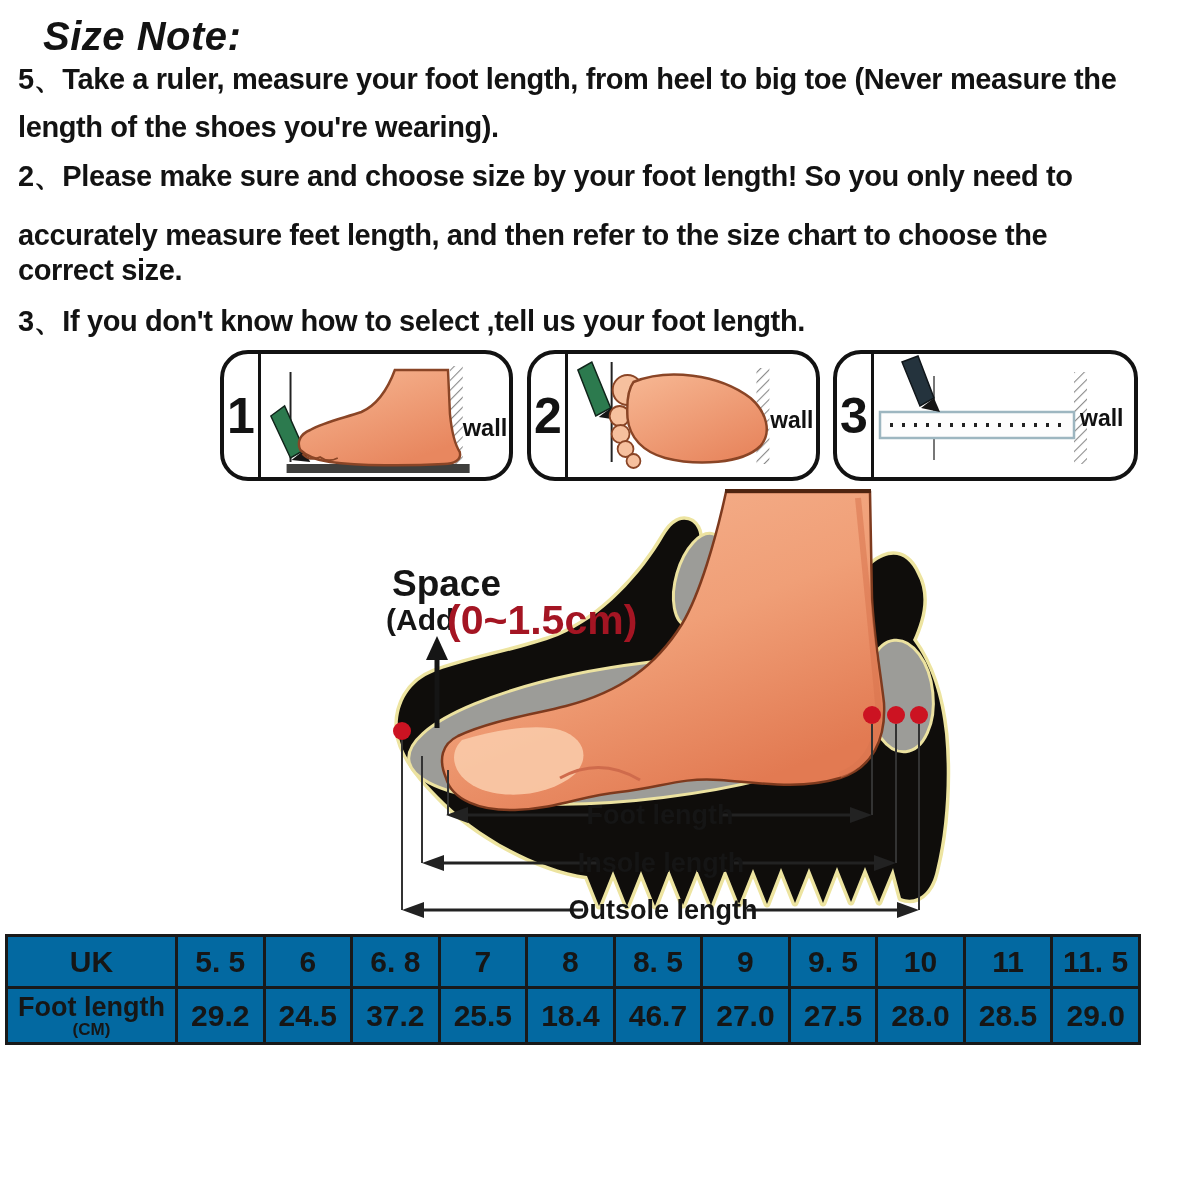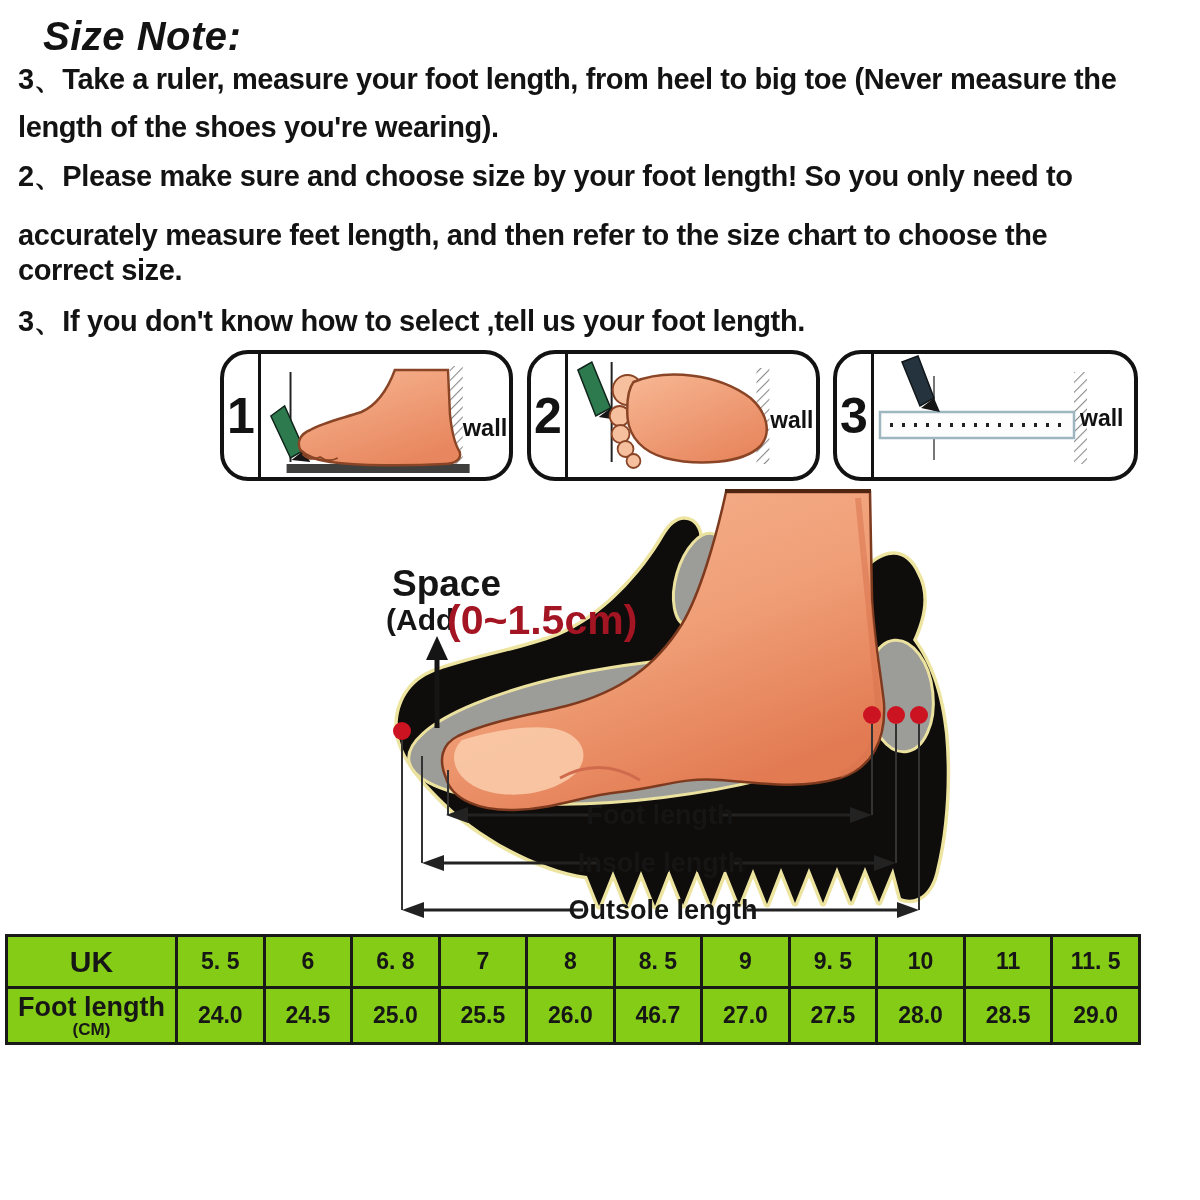--- a/index.html
+++ b/index.html
@@ -20,40 +20,40 @@
     border:4px solid #121212; border-radius:28px; display:flex; overflow:hidden;
   }
   .panel-number {
     width:34px; display:flex; align-items:center; justify-content:center;
     font-size:50px; font-weight:700; border-right:3px solid #121212; flex:none;
   }
   .panel-art { flex:1; height:123px; display:block; }
   
   table.size-chart {
     position:absolute; left:5px; top:934px; width:1136px;
-    border-collapse:collapse; table-layout:fixed; background:#84cc16;
+    border-collapse:collapse; table-layout:fixed; background:#0369a1;
   }
   table.size-chart td, table.size-chart th {
     border:3px solid #191919; text-align:center; vertical-align:middle;
     font-weight:700; padding:0; color:#161616;
   }
   tr.r-uk  { height:52px; }
   tr.r-eu  { height:54px; }
   tr.r-cm  { height:56px; }
   .row-label { font-size:30px; font-weight:700; }
   .row-label-main { font-size:27px; line-height:27px; }
   .row-label-sub  { font-size:17px; line-height:17px; }
-  .size-val { font-size:23px; }
+  .size-val { font-size:30px; }
   svg text { font-family:"Liberation Sans", sans-serif; }
 </style>
 </head>
 <body>
 
 <div class="abs title">Size Note:</div>
-<div class="abs instr-line" style="top:60px">3、Take a ruler, measure your foot length, from heel to big toe (Never measure the</div>
+<div class="abs instr-line" style="top:60px">5、Take a ruler, measure your foot length, from heel to big toe (Never measure the</div>
 <div class="abs instr-line" style="top:111px">length of the shoes you're wearing).</div>
 <div class="abs instr-line" style="top:157px">2、Please make sure and choose size by your foot length! So you only need to</div>
 <div class="abs instr-line" style="top:219px">accurately measure feet length, and then refer to the size chart to choose the</div>
 <div class="abs instr-line" style="top:254px">correct size.</div>
 <div class="abs instr-line" style="top:302px">3、If you don't know how to select ,tell us your foot length.</div>
 
 <div class="panel" style="left:220px; width:285px;">
   <div class="panel-number">1</div>
   <svg class="panel-art" viewBox="0 0 252 123" preserveAspectRatio="none">
     <defs>
@@ -227,25 +227,25 @@
     <td class="size-val">9. 5</td>
     <td class="size-val">10</td>
     <td class="size-val">11</td>
     <td class="size-val">11. 5</td>
   </tr>
   <tr class="r-cm">
     <th>
       <div class="row-label-main">Foot length</div>
       <div class="row-label-sub">(CM)</div>
     </th>
-    <td class="size-val">24.0</td>
+    <td class="size-val">29.2</td>
     <td class="size-val">24.5</td>
-    <td class="size-val">25.0</td>
+    <td class="size-val">37.2</td>
     <td class="size-val">25.5</td>
-    <td class="size-val">26.0</td>
+    <td class="size-val">18.4</td>
     <td class="size-val">46.7</td>
     <td class="size-val">27.0</td>
     <td class="size-val">27.5</td>
     <td class="size-val">28.0</td>
     <td class="size-val">28.5</td>
     <td class="size-val">29.0</td>
   </tr>
   </tbody>
 </table>
 

